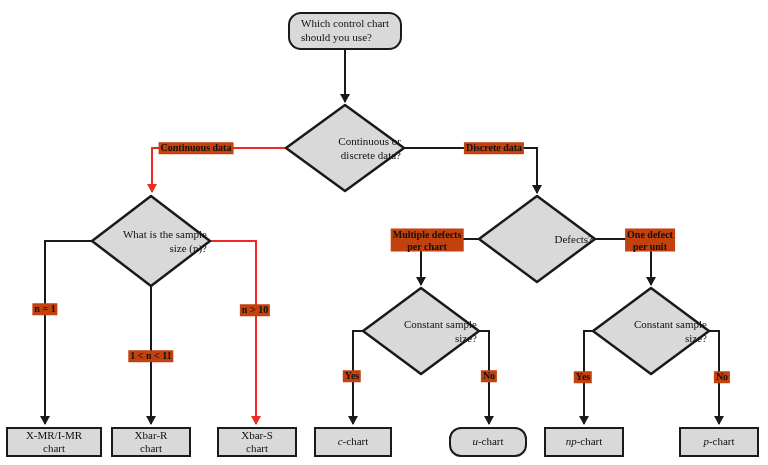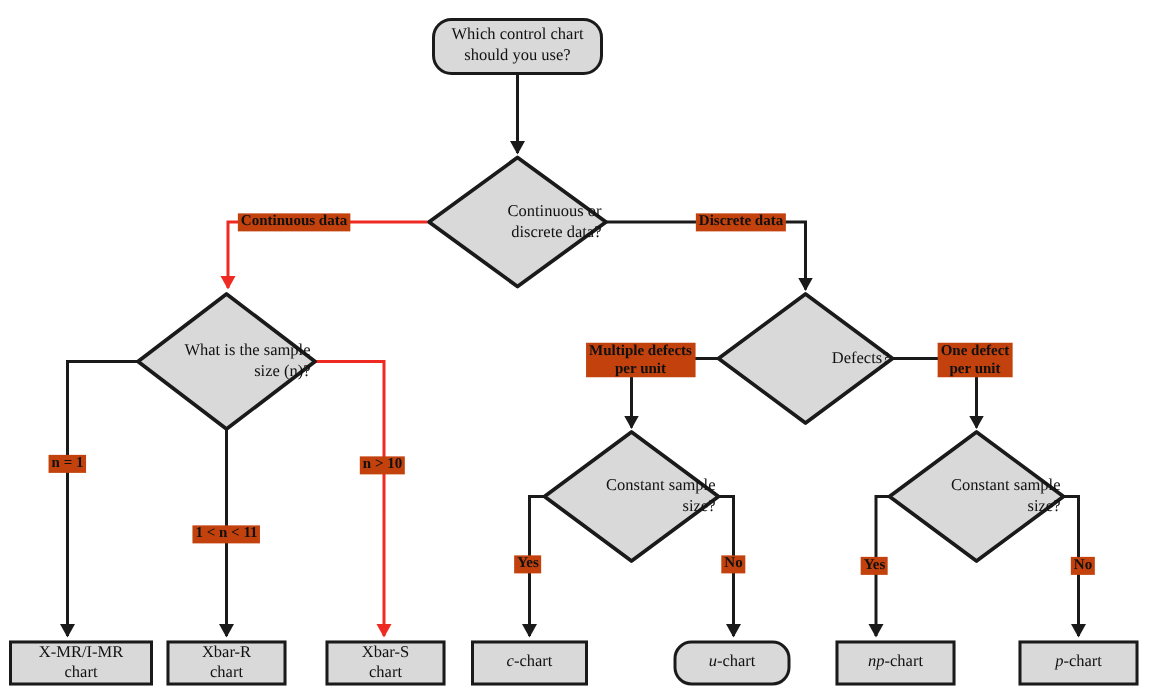--- a/index.html
+++ b/index.html
@@ -12,21 +12,21 @@
     overflow:hidden;
   }
   svg.wires{position:absolute;left:0;top:0;width:768px;height:465px;}
 
   
   .start-node{
     position:absolute;left:288px;top:12px;width:114px;height:38px;
     background:#d9d9d9;border:2px solid #1a1a1a;border-radius:13px;
     box-sizing:border-box;
     display:flex;align-items:center;justify-content:center;
-    text-align:center;font-size:11px;line-height:1.25;white-space:pre-line;
+    text-align:left;font-size:11px;line-height:1.25;white-space:pre-line;
   }
 
   
   .dtext{
     position:absolute;transform:translate(-50%,-50%);
     width:112px;text-align:right;
     font-size:11px;line-height:1.3;white-space:pre-line;
   }
 
   
@@ -94,21 +94,21 @@
 size?</div>
   <div class="dtext" style="left:651px;top:331px;">Constant sample
 size?</div>
 
   <div class="lbl" style="left:196px;top:148px;">Continuous data</div>
   <div class="lbl" style="left:494px;top:148px;">Discrete data</div>
   <div class="lbl" style="left:45px;top:309px;">n = 1</div>
   <div class="lbl" style="left:151px;top:356px;">1 &lt; n &lt; 11</div>
   <div class="lbl" style="left:255px;top:310px;">n &gt; 10</div>
   <div class="lbl" style="left:427px;top:240px;">Multiple defects
-per unit</div>
+per chart</div>
   <div class="lbl" style="left:650px;top:240px;">One defect
 per unit</div>
   <div class="lbl" style="left:352px;top:376px;">Yes</div>
   <div class="lbl" style="left:489px;top:376px;">No</div>
   <div class="lbl" style="left:583px;top:377px;">Yes</div>
   <div class="lbl" style="left:722px;top:377px;">No</div>
 
   <div class="tbox" style="left:6px;width:96px;">
     <span class="tl"><span class="it"></span><span>X-MR/I-MR
 chart</span></span>
@@ -120,20 +120,20 @@
   <div class="tbox" style="left:217px;width:80px;">
     <span class="tl"><span class="it"></span><span>Xbar-S
 chart</span></span>
   </div>
   <div class="tbox" style="left:314px;width:78px;">
     <span class="tl"><span class="it">c</span><span>-chart</span></span>
   </div>
   <div class="tbox" style="left:449px;width:78px;border-radius:12px;">
     <span class="tl"><span class="it">u</span><span>-chart</span></span>
   </div>
-  <div class="tbox" style="left:544px;width:80px;margin-left:13px;">
+  <div class="tbox" style="left:544px;width:80px;">
     <span class="tl"><span class="it">np</span><span>-chart</span></span>
   </div>
   <div class="tbox" style="left:679px;width:80px;">
     <span class="tl"><span class="it">p</span><span>-chart</span></span>
   </div>
 
 </div>
 
 </body></html>

